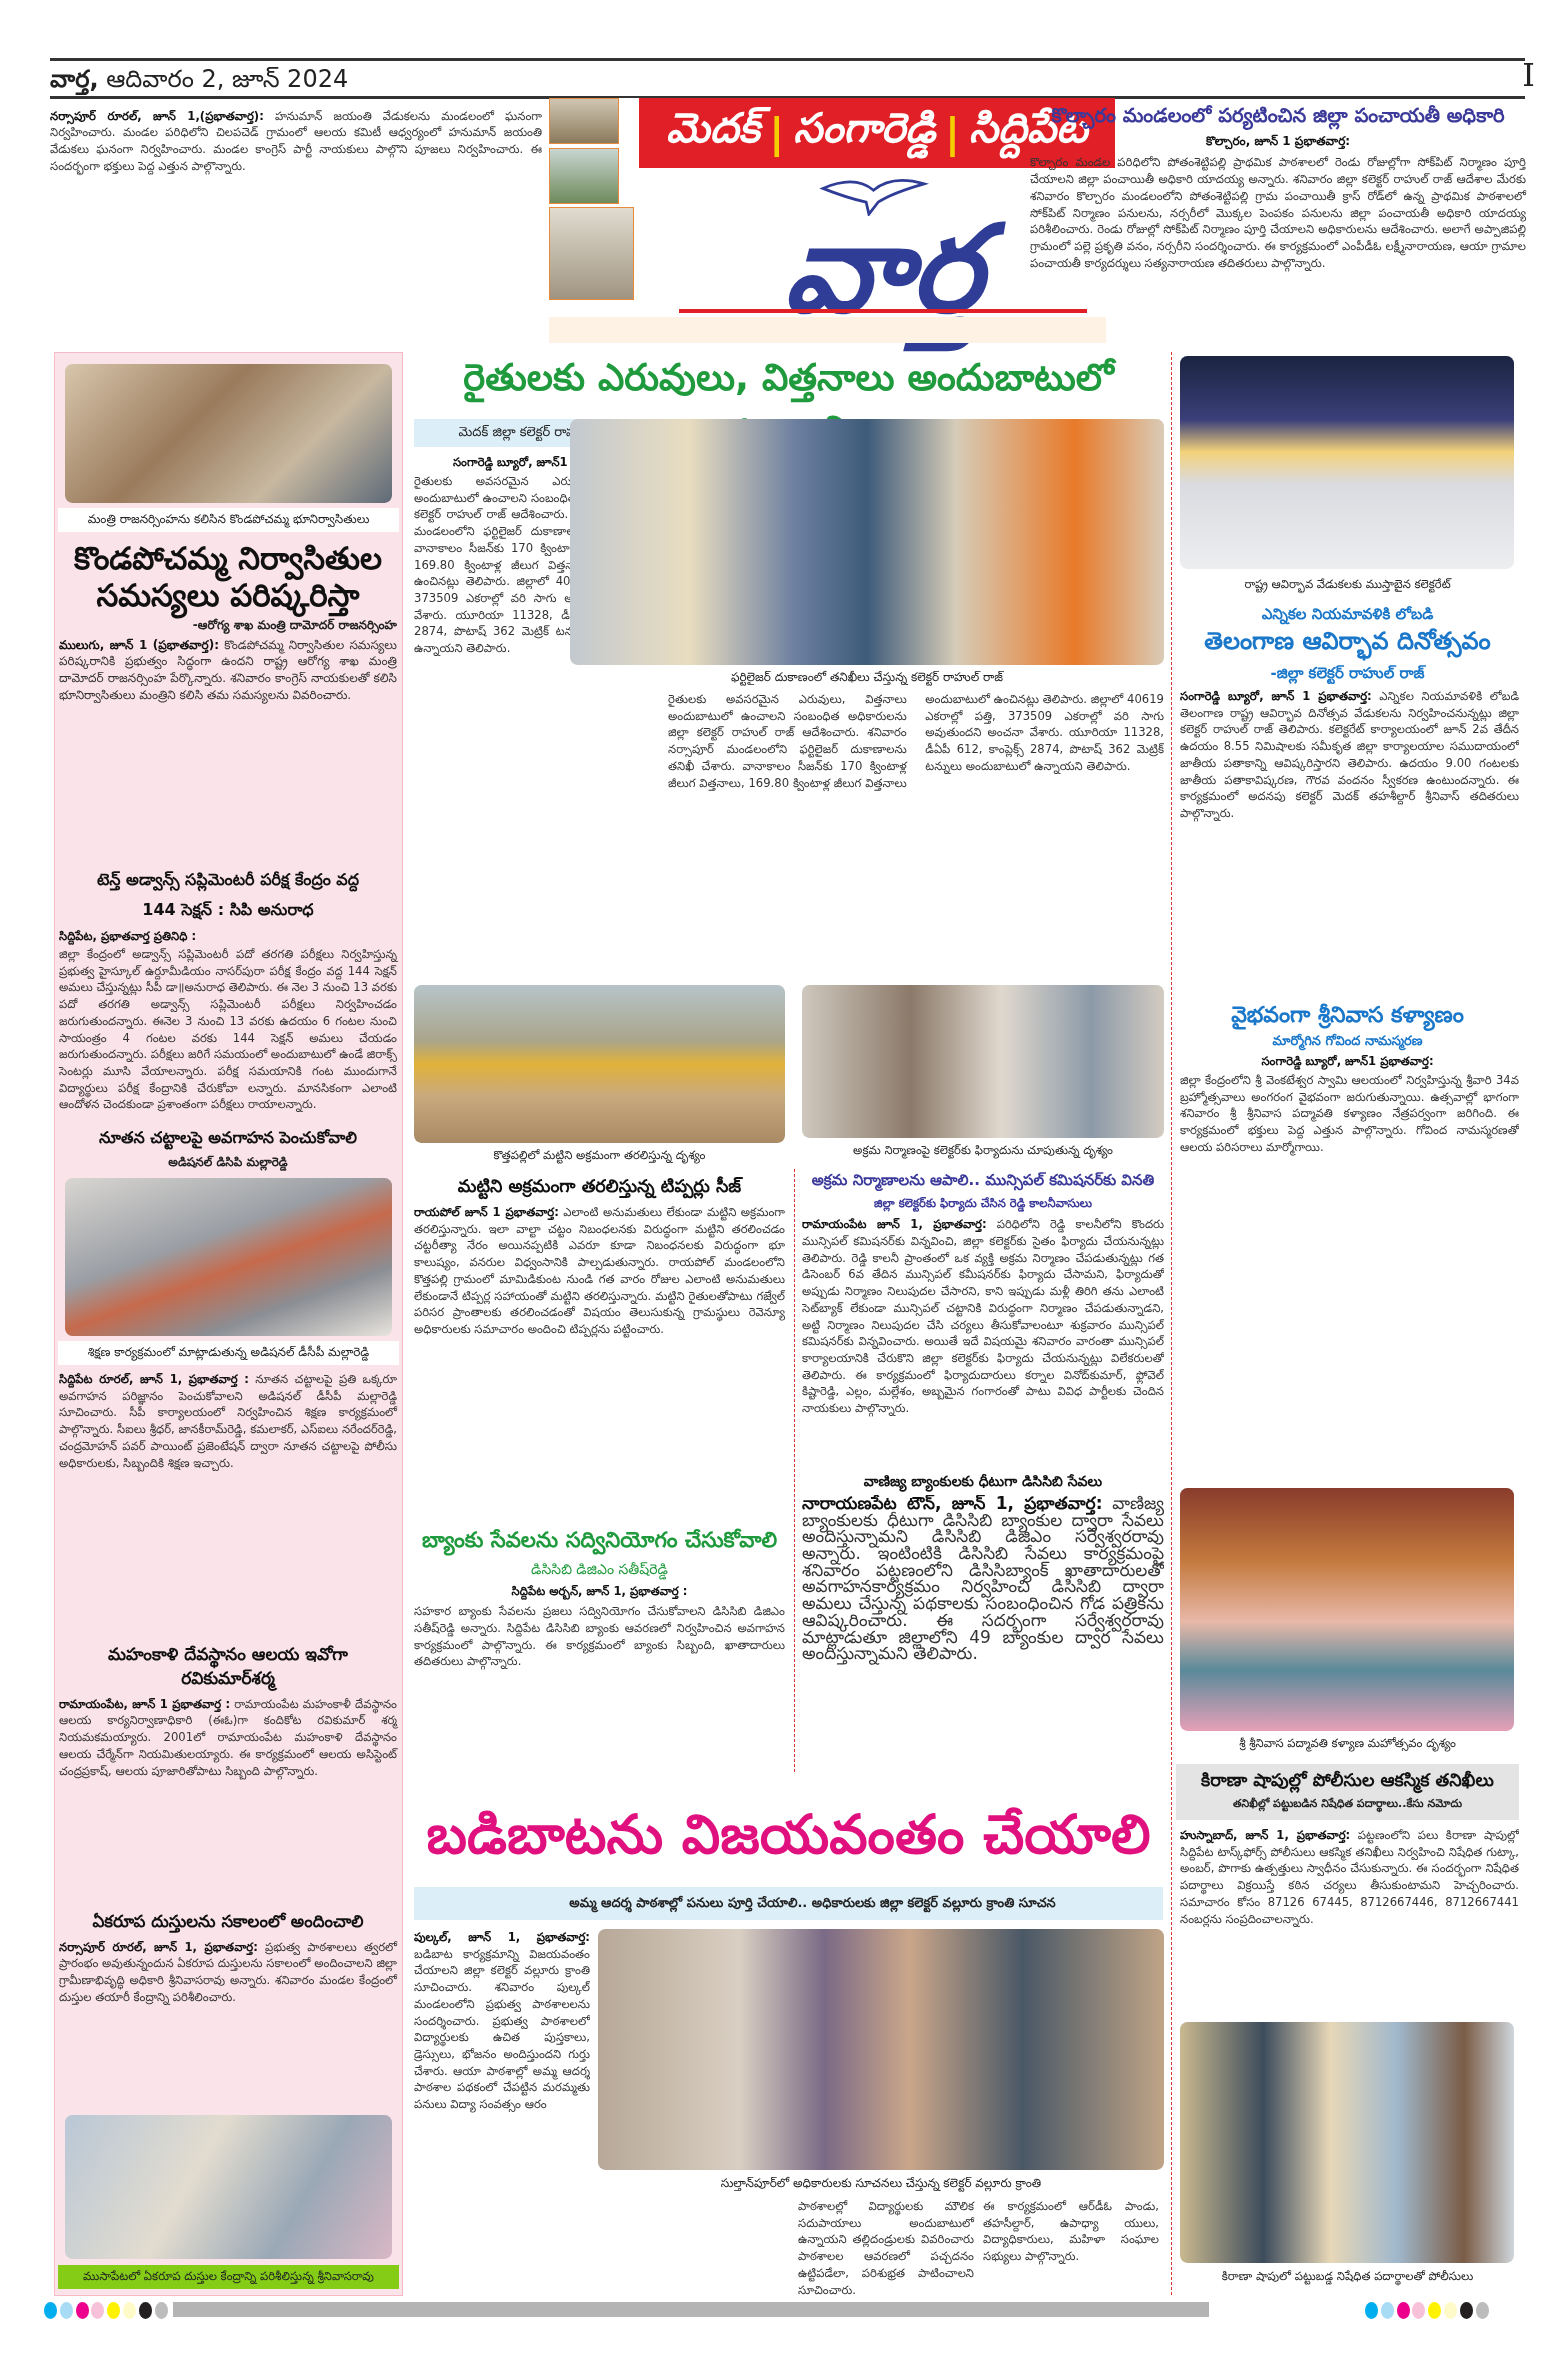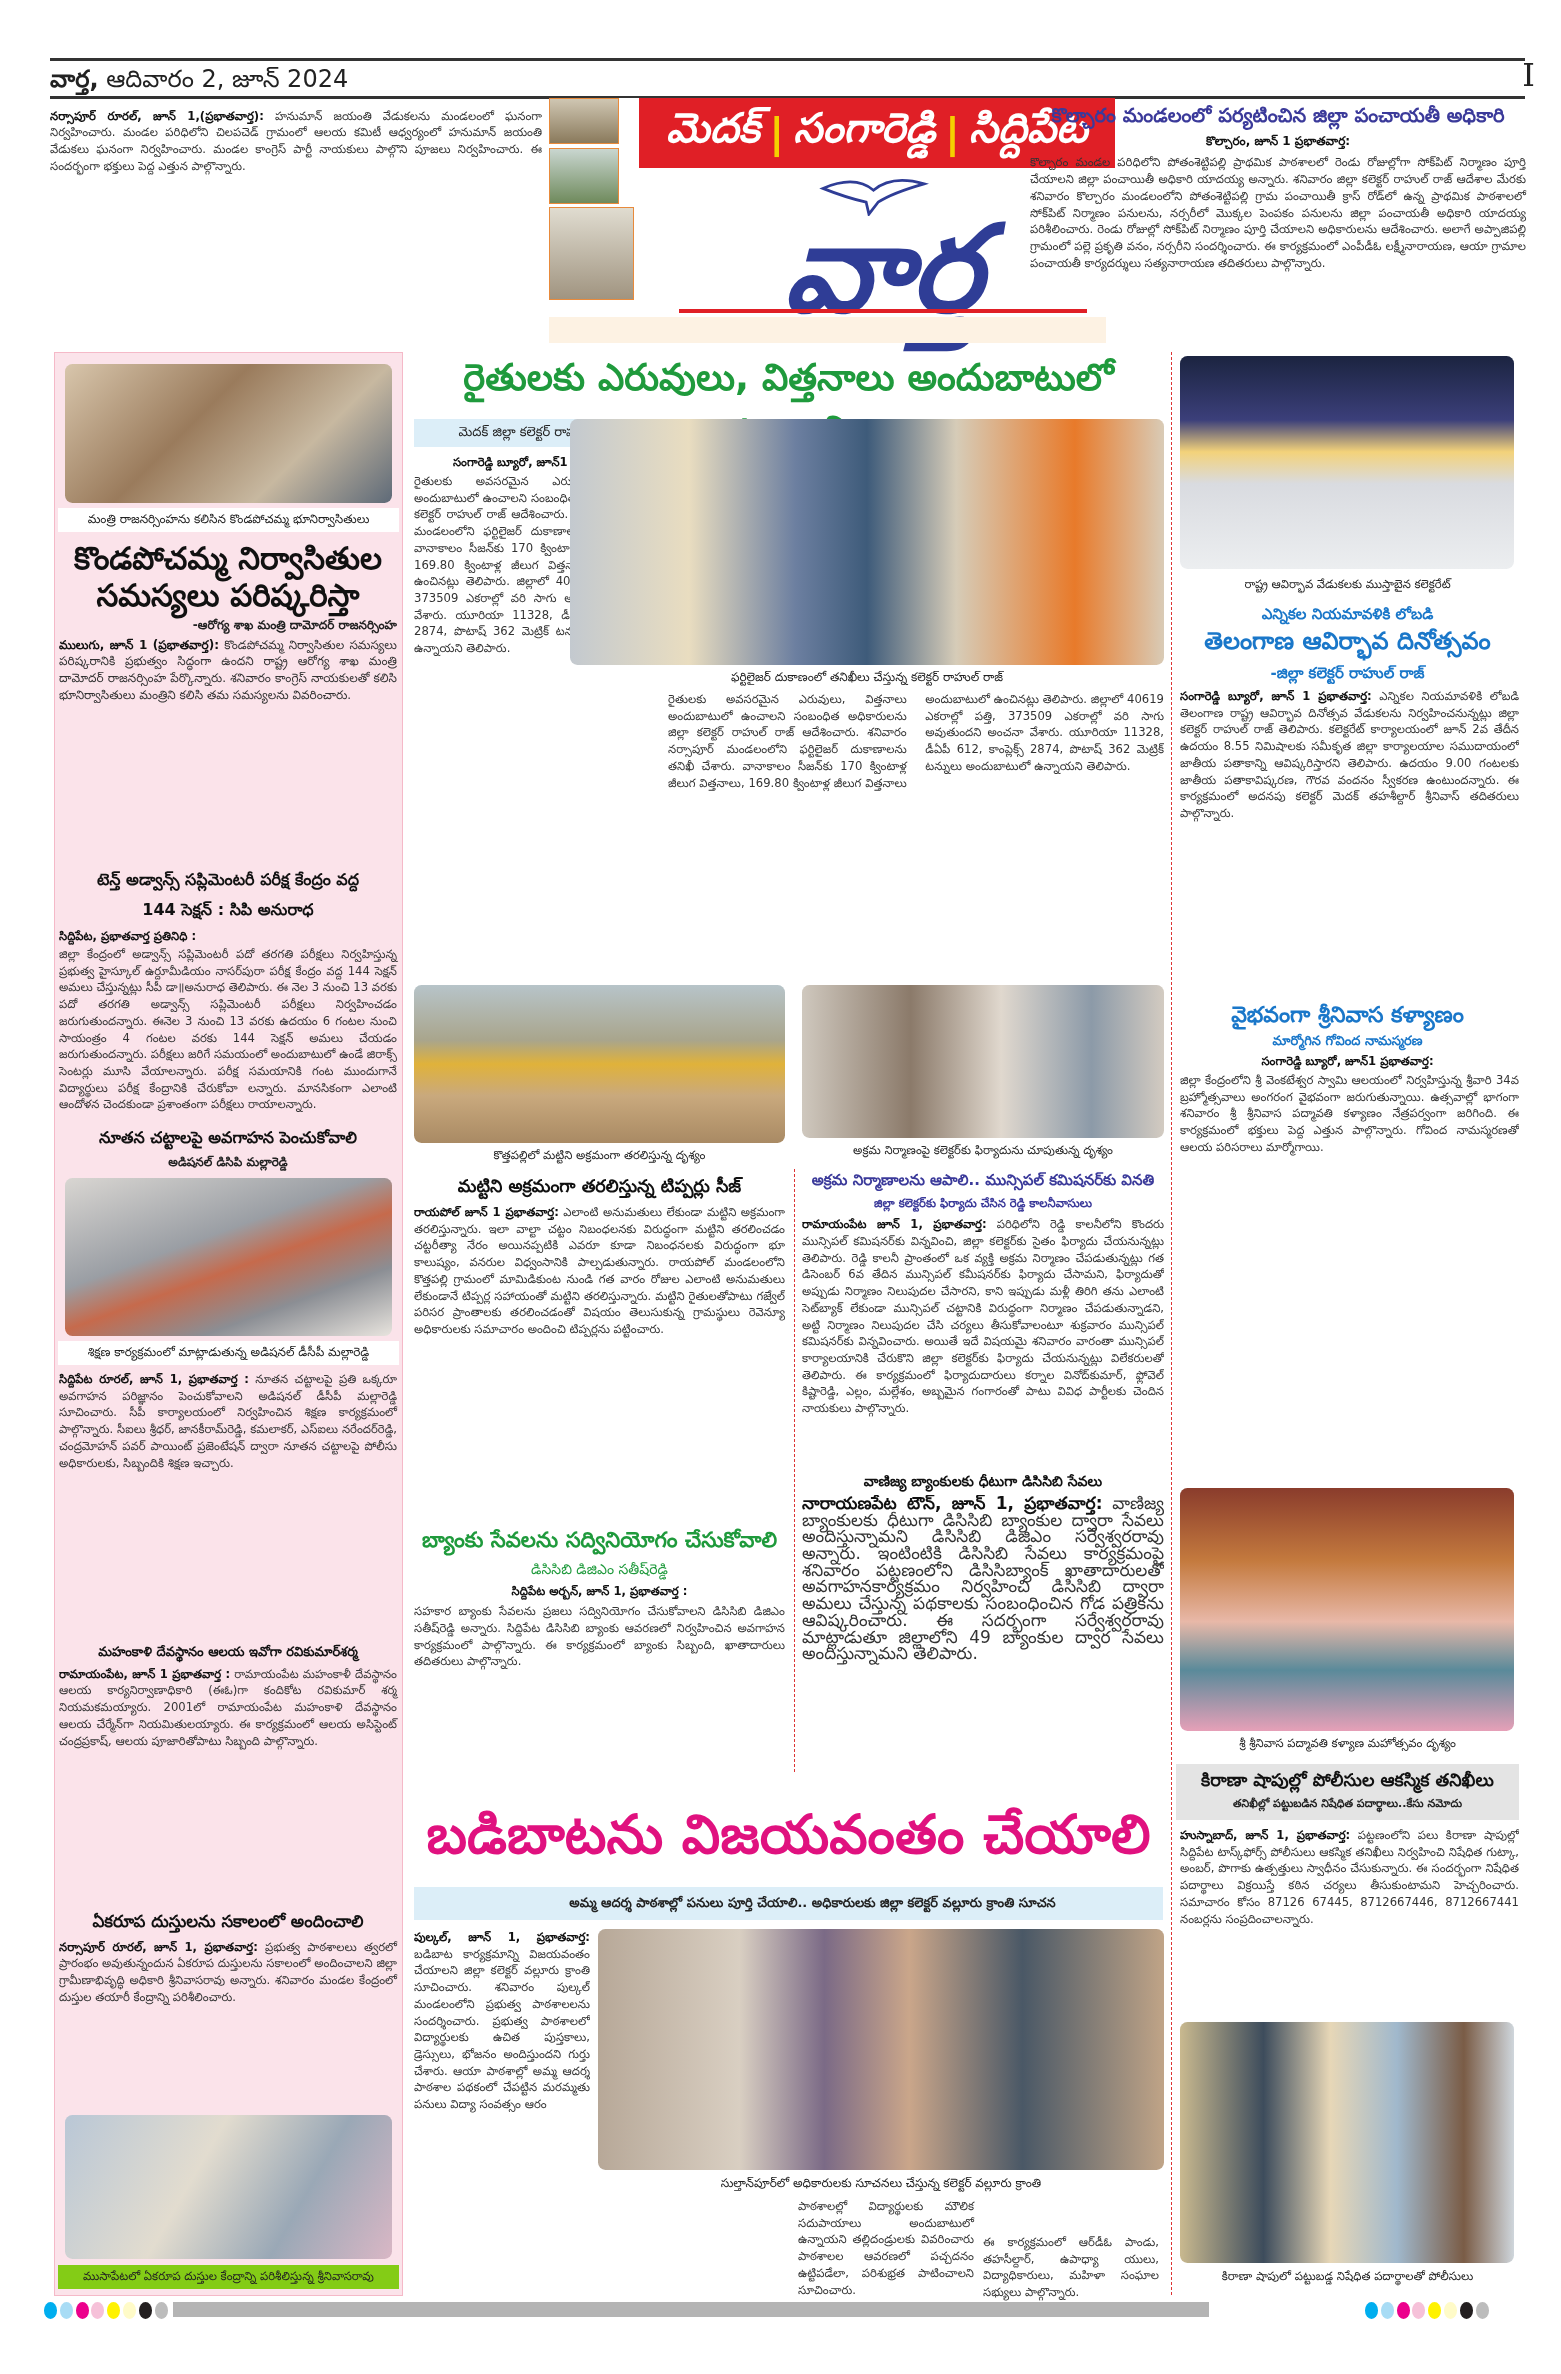--- a/index.html
+++ b/index.html
@@ -102,21 +102,21 @@
   <div style="text-align:center;font-weight:bold;font-size:12px;margin-top:3.7px;">అడిషనల్ డిసిపి మల్లారెడ్డి</div>
 </div>
 <div class="abs photo" style="left:65px;top:1178px;width:327px;height:158px;background:linear-gradient(160deg,#d9d6d2 0%,#9a9ea4 40%,#c66a4c 55%,#8b8e94 75%,#e8e4de);"></div>
 <div class="abs caption" style="left:58px;top:1341px;width:341px;background:#fff;padding:3.7px 0;font-size:12px;">శిక్షణ కార్యక్రమంలో మాట్లాడుతున్న అడిషనల్ డీసీపీ మల్లారెడ్డి</div>
 <div class="abs body-text" style="left:59px;top:1371px;width:338px;font-size:11.6px;line-height:16.7px;">
   <span class="dateline">సిద్దిపేట రూరల్, జూన్ 1, ప్రభాతవార్త :</span>
   <span>నూతన చట్టాలపై ప్రతి ఒక్కరూ అవగాహన పరిజ్ఞానం పెంచుకోవాలని అడిషనల్ డీసీపీ మల్లారెడ్డి సూచించారు. సీపీ కార్యాలయంలో నిర్వహించిన శిక్షణ కార్యక్రమంలో పాల్గొన్నారు. సీఐలు శ్రీధర్, జానకీరామ్‌రెడ్డి, కమలాకర్, ఎస్‌ఐలు నరేందర్‌రెడ్డి, చంద్రమోహన్ పవర్ పాయింట్ ప్రజెంటేషన్ ద్వారా నూతన చట్టాలపై పోలీసు అధికారులకు, సిబ్బందికి శిక్షణ ఇచ్చారు.</span>
 </div>
 
 <div class="abs" style="left:59px;top:1644px;width:338px;">
-  <div class="black-head" style="font-size:13px;">మహంకాళి దేవస్థానం ఆలయ ఇవోగా రవికుమార్‌శర్మ</div>
+  <div class="black-head" style="font-size:17px;">మహంకాళి దేవస్థానం ఆలయ ఇవోగా రవికుమార్‌శర్మ</div>
   <div class="body-text" style="font-size:11.6px;line-height:16.7px;margin-top:3.7px;">
     <span class="dateline">రామాయంపేట, జూన్ 1 ప్రభాతవార్త :</span>
     <span>రామాయంపేట మహంకాళీ దేవస్థానం ఆలయ కార్యనిర్వాణాధికారి (ఈఓ)గా కందికోట రవికుమార్ శర్మ నియమకమయ్యారు. 2001లో రామాయంపేట మహంకాళి దేవస్థానం ఆలయ చేర్మేన్‌గా నియమితులయ్యారు. ఈ కార్యక్రమంలో ఆలయ అసిస్టెంట్ చంద్రప్రకాష్, ఆలయ పూజారితోపాటు సిబ్బంది పాల్గొన్నారు.</span>
   </div>
 </div>
 
 <div class="abs" style="left:59px;top:1911px;width:338px;">
   <div class="black-head" style="font-size:16.7px;">ఏకరూప దుస్తులను సకాలంలో అందించాలి</div>
   <div class="body-text" style="font-size:11.6px;line-height:16.7px;margin-top:3.7px;">
     <span class="dateline">నర్సాపూర్ రూరల్, జూన్ 1, ప్రభాతవార్త:</span>
@@ -173,21 +173,21 @@
 
 <div class="abs pink-head" style="left:408px;top:1803px;width:761px;font-size:54px;">బడిబాటను విజయవంతం చేయాలి</div>
 <div class="abs lightbluebox" style="left:414px;top:1887px;width:749px;height:33px;font-size:13px;font-weight:bold;display:flex;align-items:center;justify-content:center;padding-left:48px;">అమ్మ ఆదర్శ పాఠశాల్లో పనులు పూర్తి చేయాలి.. అధికారులకు జిల్లా కలెక్టర్ వల్లూరు క్రాంతి సూచన</div>
 <div class="abs body-text" style="left:414px;top:1929px;width:176px;font-size:11.6px;line-height:16.7px;height:334px;overflow:hidden;">
   <span class="dateline">పుల్కల్, జూన్ 1, ప్రభాతవార్త:</span>
   <span>బడిబాట కార్యక్రమాన్ని విజయవంతం చేయాలని జిల్లా కలెక్టర్ వల్లూరు క్రాంతి సూచించారు. శనివారం పుల్కల్ మండలంలోని ప్రభుత్వ పాఠశాలలను సందర్శించారు. ప్రభుత్వ పాఠశాలలో విద్యార్థులకు ఉచిత పుస్తకాలు, డ్రెస్సులు, భోజనం అందిస్తుందని గుర్తు చేశారు. ఆయా పాఠశాల్లో అమ్మ ఆదర్శ పాఠశాల పథకంలో చేపట్టిన మరమ్మతు పనులు విద్యా సంవత్సం ఆరం</span>
 </div>
 <div class="abs photo" style="left:598px;top:1929px;width:566px;height:241px;background:linear-gradient(90deg,#b7a898 0%,#d9cfc2 25%,#7b6a86 40%,#caa68a 55%,#4a5866 75%,#c0a487);"></div>
 <div class="abs caption" style="left:598px;top:2176px;width:566px;font-size:12px;">సుల్తాన్‌పూర్‌లో అధికారులకు సూచనలు చేస్తున్న కలెక్టర్ వల్లూరు క్రాంతి</div>
 <div class="abs body-text" style="left:798px;top:2198px;width:176px;font-size:11.6px;line-height:16.7px;">పాఠశాలల్లో విద్యార్థులకు మౌలిక సదుపాయాలు అందుబాటులో ఉన్నాయని తల్లిదండ్రులకు వివరించారు పాఠశాలల ఆవరణలో పచ్చదనం ఉట్టిపడేలా, పరిశుభ్రత పాటించాలని సూచించారు.</div>
-<div class="abs body-text" style="left:983px;top:2198px;width:176px;font-size:11.6px;line-height:16.7px;margin-top:36px;">ఈ కార్యక్రమంలో ఆర్‌డీఓ పాండు, తహసీల్దార్, ఉపాధ్యా యులు, విద్యాధికారులు, మహిళా సంఘాల సభ్యులు పాల్గొన్నారు.</div>
+<div class="abs body-text" style="left:983px;top:2198px;width:176px;font-size:11.6px;line-height:16.7px;">ఈ కార్యక్రమంలో ఆర్‌డీఓ పాండు, తహసీల్దార్, ఉపాధ్యా యులు, విద్యాధికారులు, మహిళా సంఘాల సభ్యులు పాల్గొన్నారు.</div>
 
 <div class="dash-v" style="left:1171px;top:352px;height:1943px;"></div>
 
 <div class="abs photo" style="left:1180px;top:356px;width:334px;height:213px;background:linear-gradient(180deg,#1b2440 0%,#3b3f7a 30%,#f3d27a 45%,#d9dbe0 60%,#eceef0 100%);"></div>
 <div class="abs caption" style="left:1176px;top:577px;width:343px;font-size:11.6px;">రాష్ట్ర ఆవిర్భావ వేడుకలకు ముస్తాబైన కలెక్టరేట్</div>
 <div class="abs blue-head" style="left:1176px;top:605px;width:343px;font-size:15px;">ఎన్నికల నియమావళికి లోబడి</div>
 <div class="abs blue-head" style="left:1176px;top:627px;width:343px;font-size:24px;">తెలంగాణ ఆవిర్భావ దినోత్సవం</div>
 <div class="abs blue-head" style="left:1176px;top:664px;width:343px;font-size:15px;">-జిల్లా కలెక్టర్ రాహుల్ రాజ్</div>
 <div class="abs body-text" style="left:1180px;top:688px;width:339px;font-size:11.6px;line-height:16.7px;height:311px;overflow:hidden;">
   <span class="dateline">సంగారెడ్డి బ్యూరో, జూన్ 1 ప్రభాతవార్త:</span>

